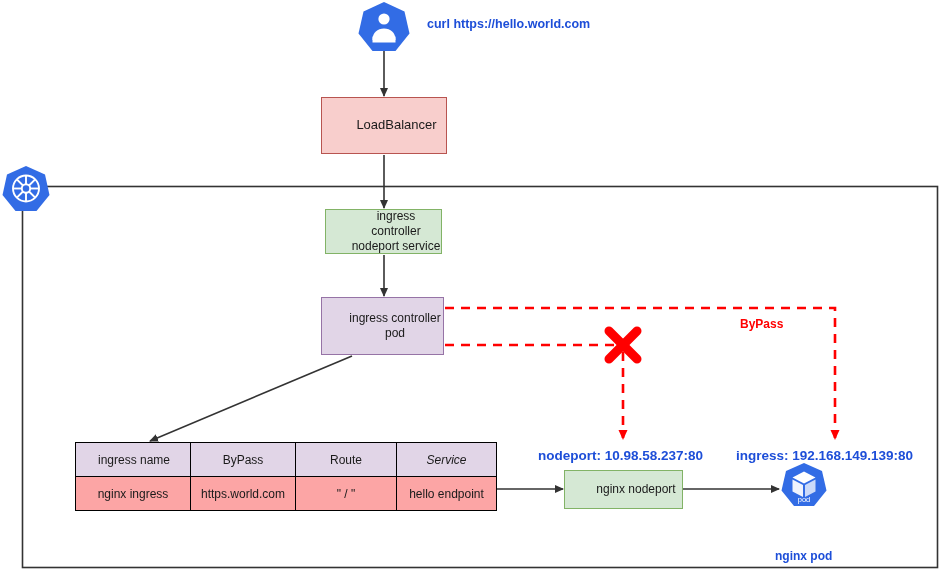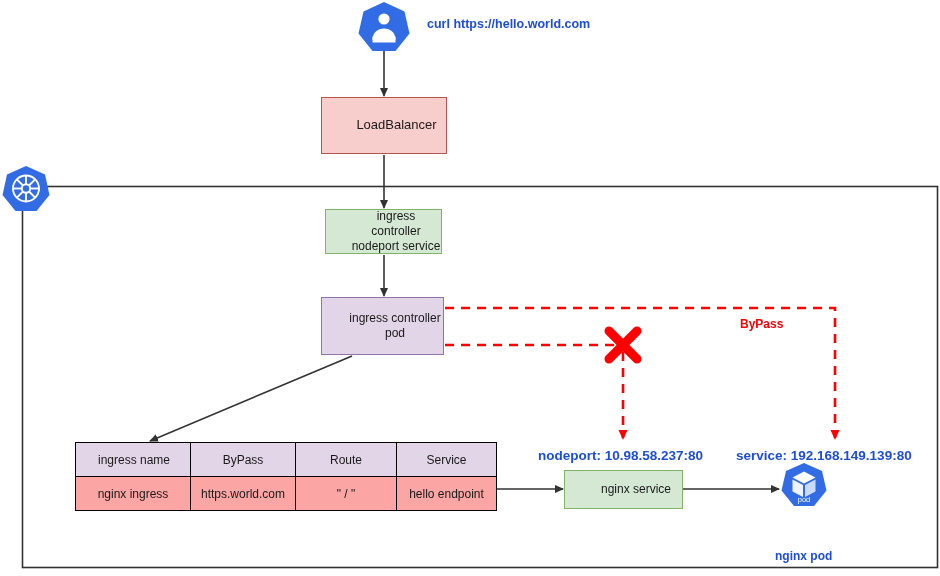--- a/index.html
+++ b/index.html
@@ -182,35 +182,35 @@
   </div>
 
   <div class="node box-purple" style="left:321px; top:297px; width:123px; height:58px; flex-direction:column;">
     <span>ingress controller</span>
     <span>pod</span>
   </div>
 
   <div class="plain-label lbl-bypass" style="left:740px; top:317px;">ByPass</div>
 
   <div class="plain-label lbl-addr" style="left:538px; top:448px;">nodeport: 10.98.58.237:80</div>
-  <div class="plain-label lbl-addr" style="left:736px; top:448px;">service: 192.168.149.139:80</div>
+  <div class="plain-label lbl-addr" style="left:736px; top:448px;">ingress: 192.168.149.139:80</div>
 
   <div class="node box-green" style="left:564px; top:470px; width:119px; height:39px;">
-    <span>nginx service</span>
+    <span>nginx nodeport</span>
   </div>
 
   <div class="plain-label lbl-podcap" style="left:775px; top:512px;">nginx pod</div>
 
   <table class="ingress-table">
     <thead>
       <tr>
         <th style="width:100px;padding-left:8px;">ingress name</th>
         <th style="width:92px;">ByPass</th>
         <th style="width:88px;">Route</th>
-        <th style="width:87px;">Service</th>
+        <th style="width:87px;font-style:italic;">Service</th>
       </tr>
     </thead>
     <tbody>
       <tr>
         <td>nginx ingress</td>
         <td>https.world.com</td>
         <td>" / "</td>
         <td>hello endpoint</td>
       </tr>
     </tbody>

